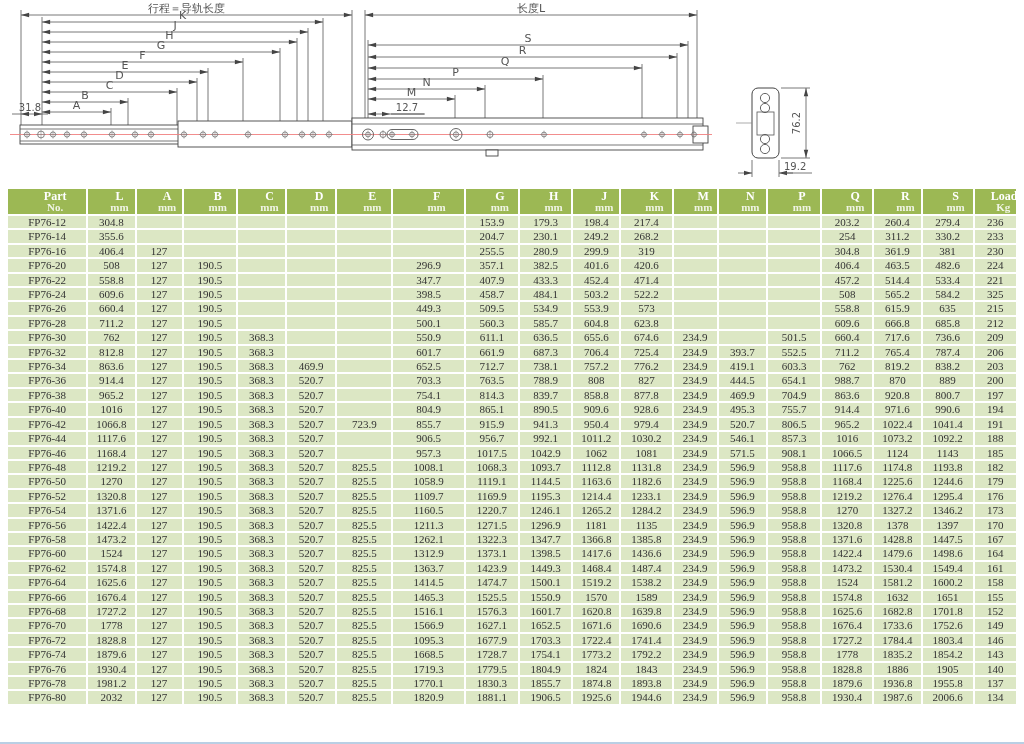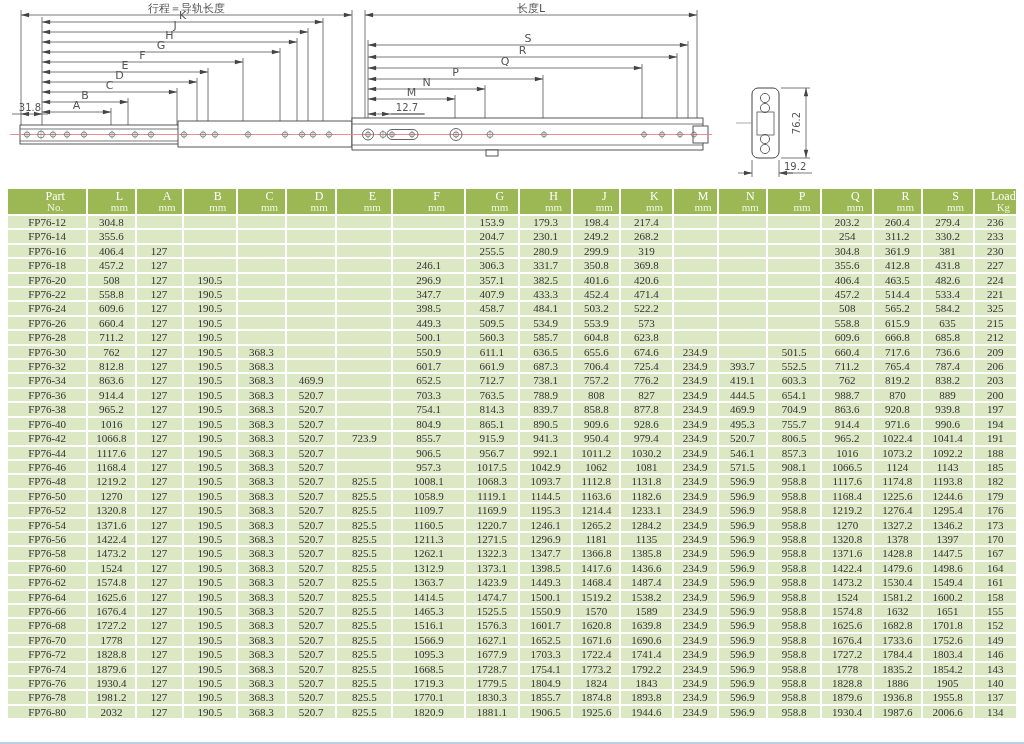--- a/index.html
+++ b/index.html
@@ -1,21 +1,21 @@
 <!DOCTYPE html>
 <html><head>
 <meta charset="utf-8">
 <style>
   html,body{margin:0;padding:0;background:#fff;width:1024px;height:744px;overflow:hidden;
             font-family:"Liberation Serif", serif;}
   #drawing{width:1024px;height:187px;position:relative;background:#fff;}
   #drawing svg{display:block;}
   #slide-table{border-collapse:separate;border-spacing:2px;table-layout:fixed;
                margin:0 6px;width:1012px;}
-  #slide-table th{background:#9cb854;color:#fff;font-weight:normal;
+  #slide-table th{background:#9cb854;color:#fff;font-weight:bold;
                   font-size:12px;line-height:12px;padding:1px 0 2px 16px;vertical-align:middle;margin-top:24px;}
   #slide-table th .h2{font-size:11px;line-height:9px;color:rgba(255,255,255,.85);margin-top:1px;}
   #slide-table td{background:#dce7c4;color:#333;font-size:11px;line-height:12.4px;
                   height:12.4px;text-align:center;padding:0;white-space:nowrap;
                   overflow:hidden;}
   #bottom-edge{position:fixed;left:0;bottom:0;width:1024px;height:2px;background:#b9cfe4;}
   .dimtext{font-family:"DejaVu Sans", sans-serif;}
 </style>
 </head>
 <body>
@@ -403,41 +403,20 @@
         <td>319</td>
         <td></td>
         <td></td>
         <td></td>
         <td>304.8</td>
         <td>361.9</td>
         <td>381</td>
         <td>230</td>
       </tr>
       <tr>
-        <td>FP76-18</td>
-        <td>457.2</td>
-        <td>127</td>
-        <td></td>
-        <td></td>
-        <td></td>
-        <td></td>
-        <td>246.1</td>
-        <td>306.3</td>
-        <td>331.7</td>
-        <td>350.8</td>
-        <td>369.8</td>
-        <td></td>
-        <td></td>
-        <td></td>
-        <td>355.6</td>
-        <td>412.8</td>
-        <td>431.8</td>
-        <td>227</td>
-      </tr>
-      <tr>
         <td>FP76-20</td>
         <td>508</td>
         <td>127</td>
         <td>190.5</td>
         <td></td>
         <td></td>
         <td></td>
         <td>296.9</td>
         <td>357.1</td>
         <td>382.5</td>
@@ -630,21 +609,21 @@
         <td>754.1</td>
         <td>814.3</td>
         <td>839.7</td>
         <td>858.8</td>
         <td>877.8</td>
         <td>234.9</td>
         <td>469.9</td>
         <td>704.9</td>
         <td>863.6</td>
         <td>920.8</td>
-        <td>939.8</td>
+        <td>800.7</td>
         <td>197</td>
       </tr>
       <tr>
         <td>FP76-40</td>
         <td>1016</td>
         <td>127</td>
         <td>190.5</td>
         <td>368.3</td>
         <td>520.7</td>
         <td></td>

